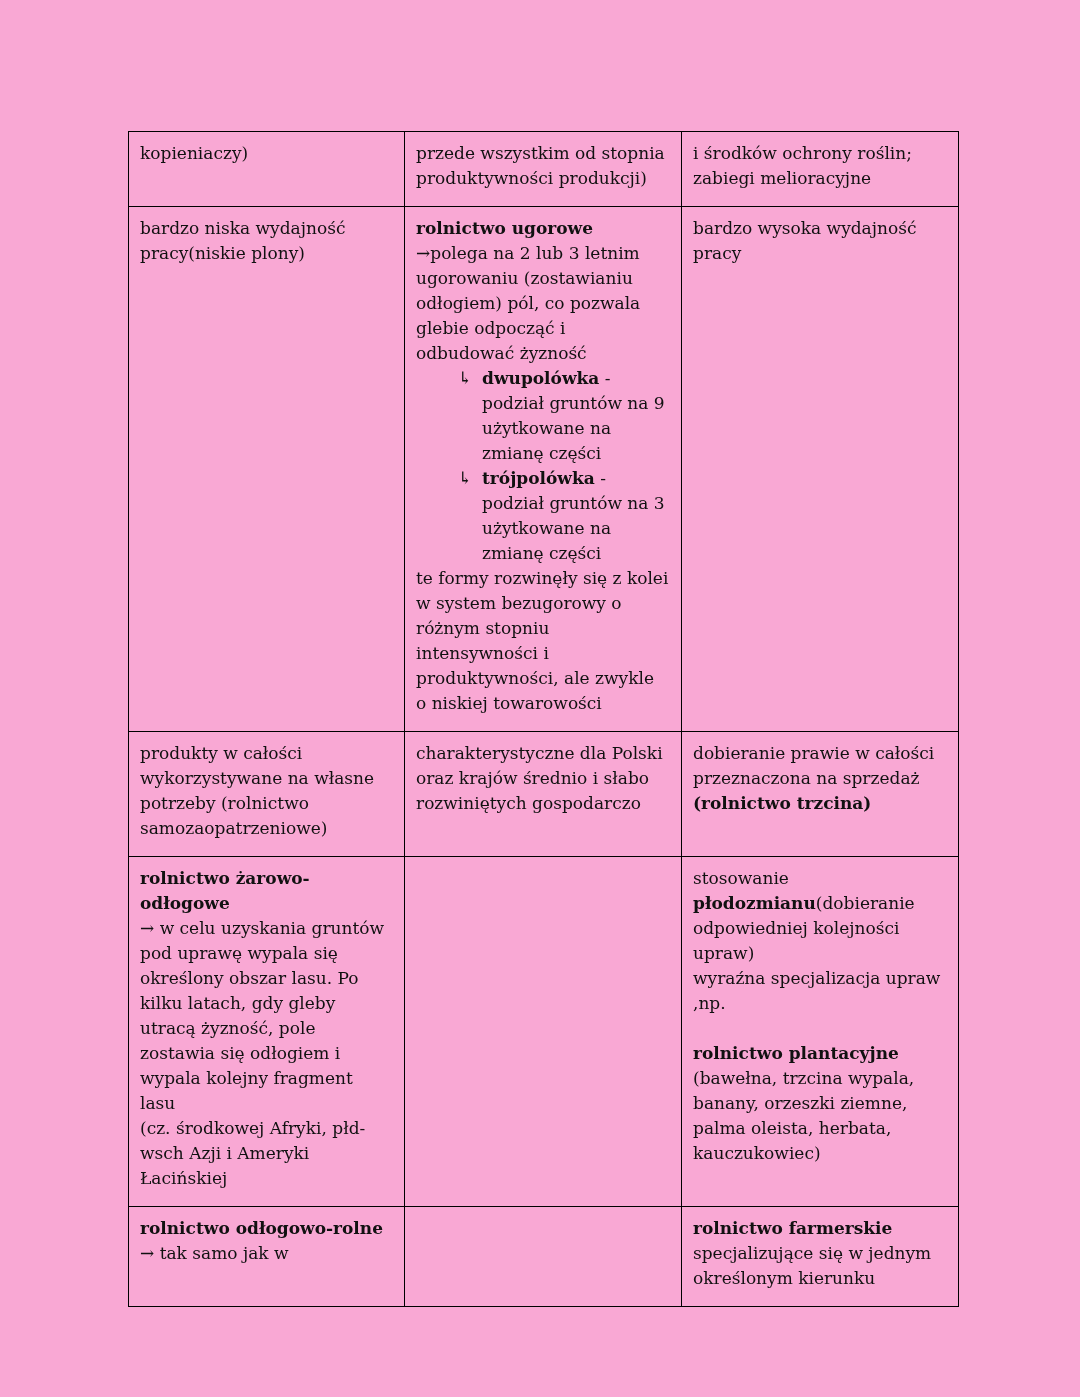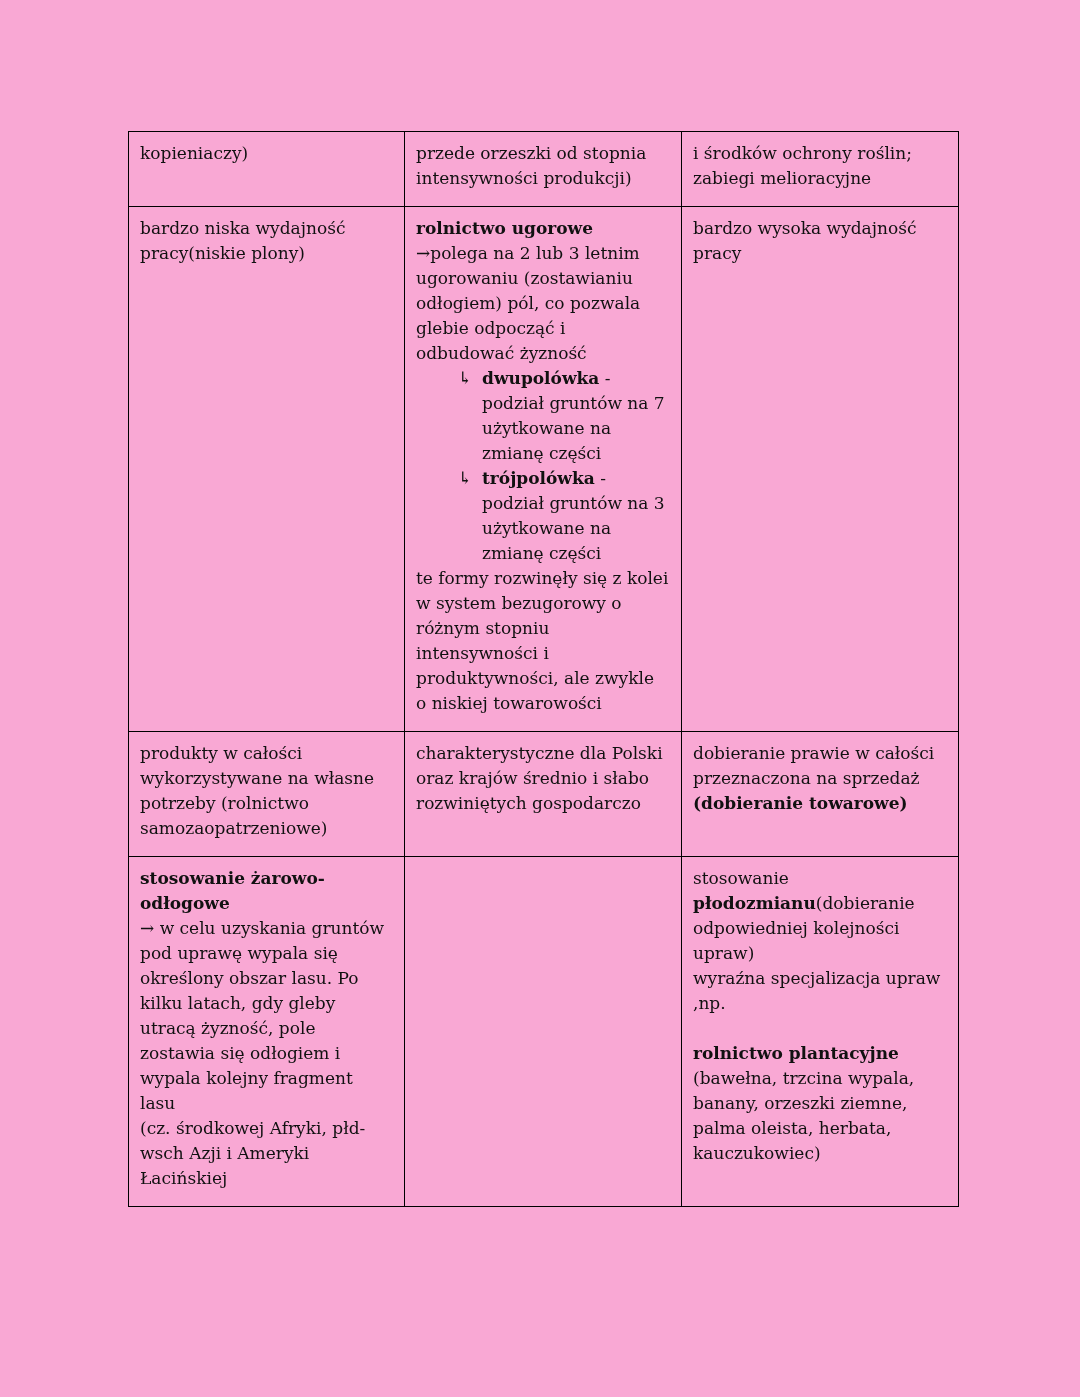--- a/index.html
+++ b/index.html
@@ -61,61 +61,71 @@
       <col class="c1">
       <col class="c2">
       <col class="c3">
     </colgroup>
     <tbody>
         <tr>
           <td class="cell">
             <div class="para"><span>kopieniaczy)</span></div>
           </td>
           <td class="cell">
-            <div class="para"><span>przede orzeszki od stopnia intensywności produkcji)</span></div>
+            <div class="para"><span>przede wszystkim od stopnia produktywności produkcji)</span></div>
           </td>
           <td class="cell">
             <div class="para"><span>i środków ochrony roślin; zabiegi melioracyjne</span></div>
           </td>
         </tr>
         <tr>
           <td class="cell">
             <div class="para"><span>bardzo niska wydajność pracy(niskie plony)</span></div>
           </td>
           <td class="cell">
             <div class="para"><span class="b">rolnictwo ugorowe</span></div>
             <div class="para"><span>→polega na 2 lub 3 letnim ugorowaniu (zostawianiu odłogiem) pól, co pozwala glebie odpocząć i odbudować żyzność</span></div>
-            <div class="bullet"><span class="marker">↳</span><span><span class="b">dwupolówka</span><span> - podział gruntów na 7 użytkowane na zmianę części</span></span></div>
+            <div class="bullet"><span class="marker">↳</span><span><span class="b">dwupolówka</span><span> - podział gruntów na 9 użytkowane na zmianę części</span></span></div>
             <div class="bullet"><span class="marker">↳</span><span><span class="b">trójpolówka</span><span> - podział gruntów na 3 użytkowane na zmianę części</span></span></div>
             <div class="para"><span>te formy rozwinęły się z kolei w system bezugorowy o różnym stopniu intensywności i produktywności, ale zwykle o niskiej towarowości</span></div>
           </td>
           <td class="cell">
             <div class="para"><span>bardzo wysoka wydajność pracy</span></div>
           </td>
         </tr>
         <tr>
           <td class="cell">
             <div class="para"><span>produkty w całości wykorzystywane na własne potrzeby (rolnictwo samozaopatrzeniowe)</span></div>
           </td>
           <td class="cell">
             <div class="para"><span>charakterystyczne dla Polski oraz krajów średnio i słabo rozwiniętych gospodarczo</span></div>
           </td>
           <td class="cell">
-            <div class="para"><span>dobieranie prawie w całości przeznaczona na sprzedaż </span><span class="b">(dobieranie towarowe)</span></div>
+            <div class="para"><span>dobieranie prawie w całości przeznaczona na sprzedaż </span><span class="b">(rolnictwo trzcina)</span></div>
           </td>
         </tr>
         <tr>
           <td class="cell">
-            <div class="para"><span class="b">stosowanie żarowo-odłogowe</span></div>
+            <div class="para"><span class="b">rolnictwo żarowo-odłogowe</span></div>
             <div class="para"><span>→ w celu uzyskania gruntów pod uprawę wypala się określony obszar lasu. Po kilku latach, gdy gleby utracą żyzność, pole zostawia się odłogiem i wypala kolejny fragment lasu</span></div>
             <div class="para"><span>(cz. środkowej Afryki, płd-wsch Azji i Ameryki Łacińskiej</span></div>
           </td>
           <td class="cell"></td>
           <td class="cell">
             <div class="para"><span>stosowanie </span><span class="b">płodozmianu</span><span>(dobieranie odpowiedniej kolejności upraw)</span></div>
             <div class="para"><span>wyraźna specjalizacja upraw ,np.</span></div>
             <div class="spacer"></div>
             <div class="para"><span class="b">rolnictwo plantacyjne</span><span> (bawełna, trzcina wypala, banany, orzeszki ziemne, palma oleista, herbata, kauczukowiec)</span></div>
           </td>
         </tr>
+        <tr>
+          <td class="cell">
+            <div class="para"><span class="b">rolnictwo odłogowo-rolne</span></div>
+            <div class="para"><span>→ tak samo jak w</span></div>
+          </td>
+          <td class="cell"></td>
+          <td class="cell">
+            <div class="para"><span class="b">rolnictwo farmerskie</span><span> specjalizujące się w jednym określonym kierunku</span></div>
+          </td>
+        </tr>
       </tbody>
   </table>
 </div>
 
 </body></html>

